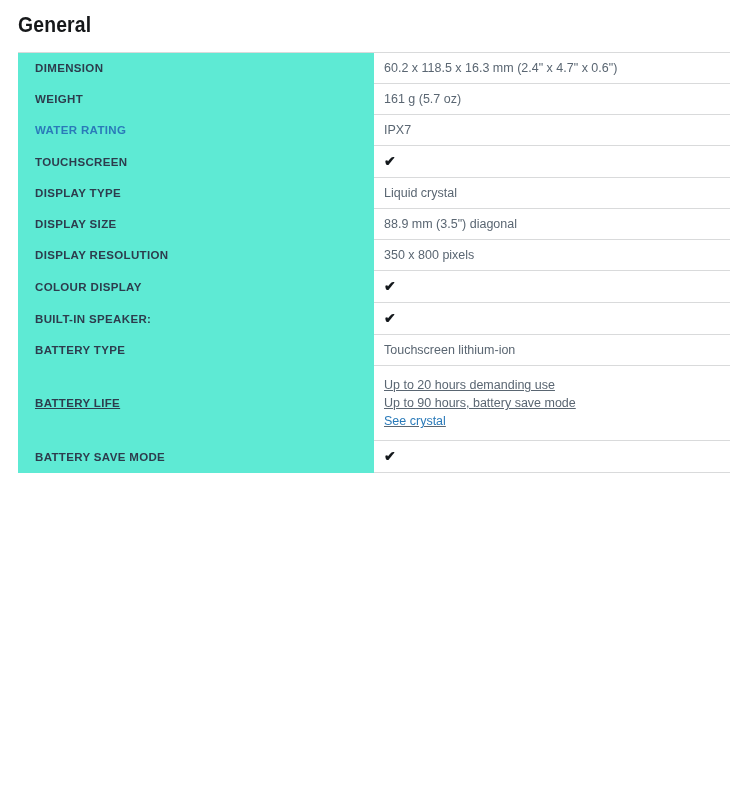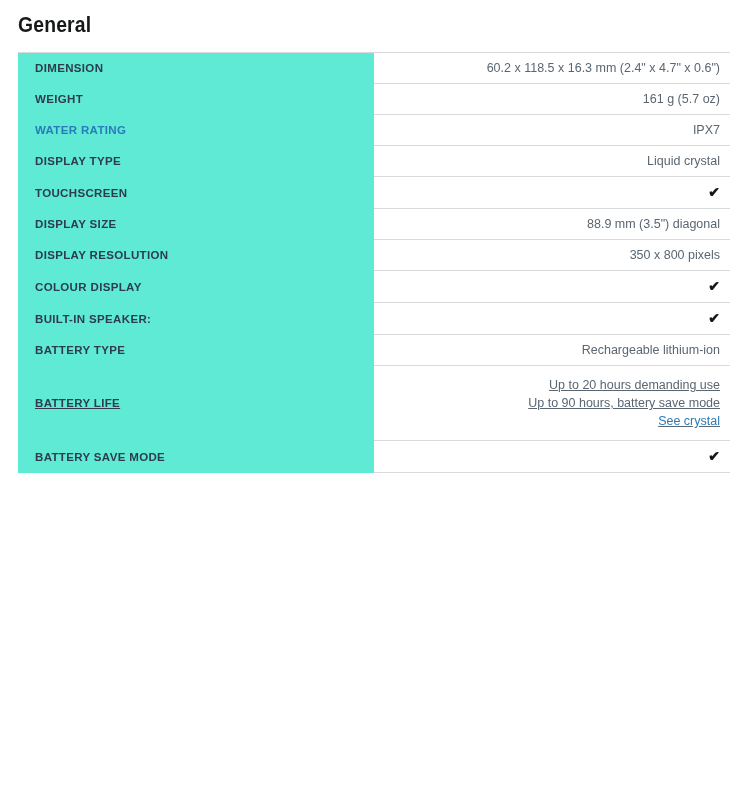--- a/index.html
+++ b/index.html
@@ -72,21 +72,21 @@
 
   
   td.spec-value {
     width: 356px;
     background: #ffffff;
     border-bottom: 1px solid #d9dadb;
     color: #5a6672;
     font-size: 12.5px;
     font-weight: 400;
     line-height: 18px;
-    text-align: right;
+    text-align: left;
     padding: 6px 10px 6px 10px !important;
     box-sizing: border-box;
   }
 
   
   tr.table-top-rule td {
     height: 1px;
     padding: 0 !important;
     line-height: 0;
     font-size: 0;
@@ -145,30 +145,30 @@
             <span class="val-line">161 g (5.7 oz)</span>
           </td>
         </tr>
         <tr class="spec-row">
           <td class="spec-label is-link"><span>Water rating</span></td>
           <td class="spec-value">
             <span class="val-line">IPX7</span>
           </td>
         </tr>
         <tr class="spec-row">
+          <td class="spec-label"><span>Touchscreen</span></td>
+          <td class="spec-value"><span class="check">✔</span></td>
+        </tr>
+        <tr class="spec-row">
           <td class="spec-label"><span>Display type</span></td>
           <td class="spec-value">
             <span class="val-line">Liquid crystal</span>
           </td>
         </tr>
         <tr class="spec-row">
-          <td class="spec-label"><span>Touchscreen</span></td>
-          <td class="spec-value"><span class="check">✔</span></td>
-        </tr>
-        <tr class="spec-row">
           <td class="spec-label"><span>Display size</span></td>
           <td class="spec-value">
             <span class="val-line">88.9 mm (3.5") diagonal</span>
           </td>
         </tr>
         <tr class="spec-row">
           <td class="spec-label"><span>Display resolution</span></td>
           <td class="spec-value">
             <span class="val-line">350 x 800 pixels</span>
           </td>
@@ -177,21 +177,21 @@
           <td class="spec-label"><span>Colour display</span></td>
           <td class="spec-value"><span class="check">✔</span></td>
         </tr>
         <tr class="spec-row">
           <td class="spec-label"><span>Built-in speaker:</span></td>
           <td class="spec-value"><span class="check">✔</span></td>
         </tr>
         <tr class="spec-row">
           <td class="spec-label"><span>Battery type</span></td>
           <td class="spec-value">
-            <span class="val-line">Rechargeable lithium-ion</span>
+            <span class="val-line">Touchscreen lithium-ion</span>
           </td>
         </tr>
         <tr class="spec-row row-tall">
           <td class="spec-label"><span>Battery life</span></td>
           <td class="spec-value">
             <span class="val-line">Up to 20 hours demanding use</span>
             <span class="val-line">Up to 90 hours, battery save mode</span>
             <span class="see-details">See crystal</span>
           </td>
         </tr>

